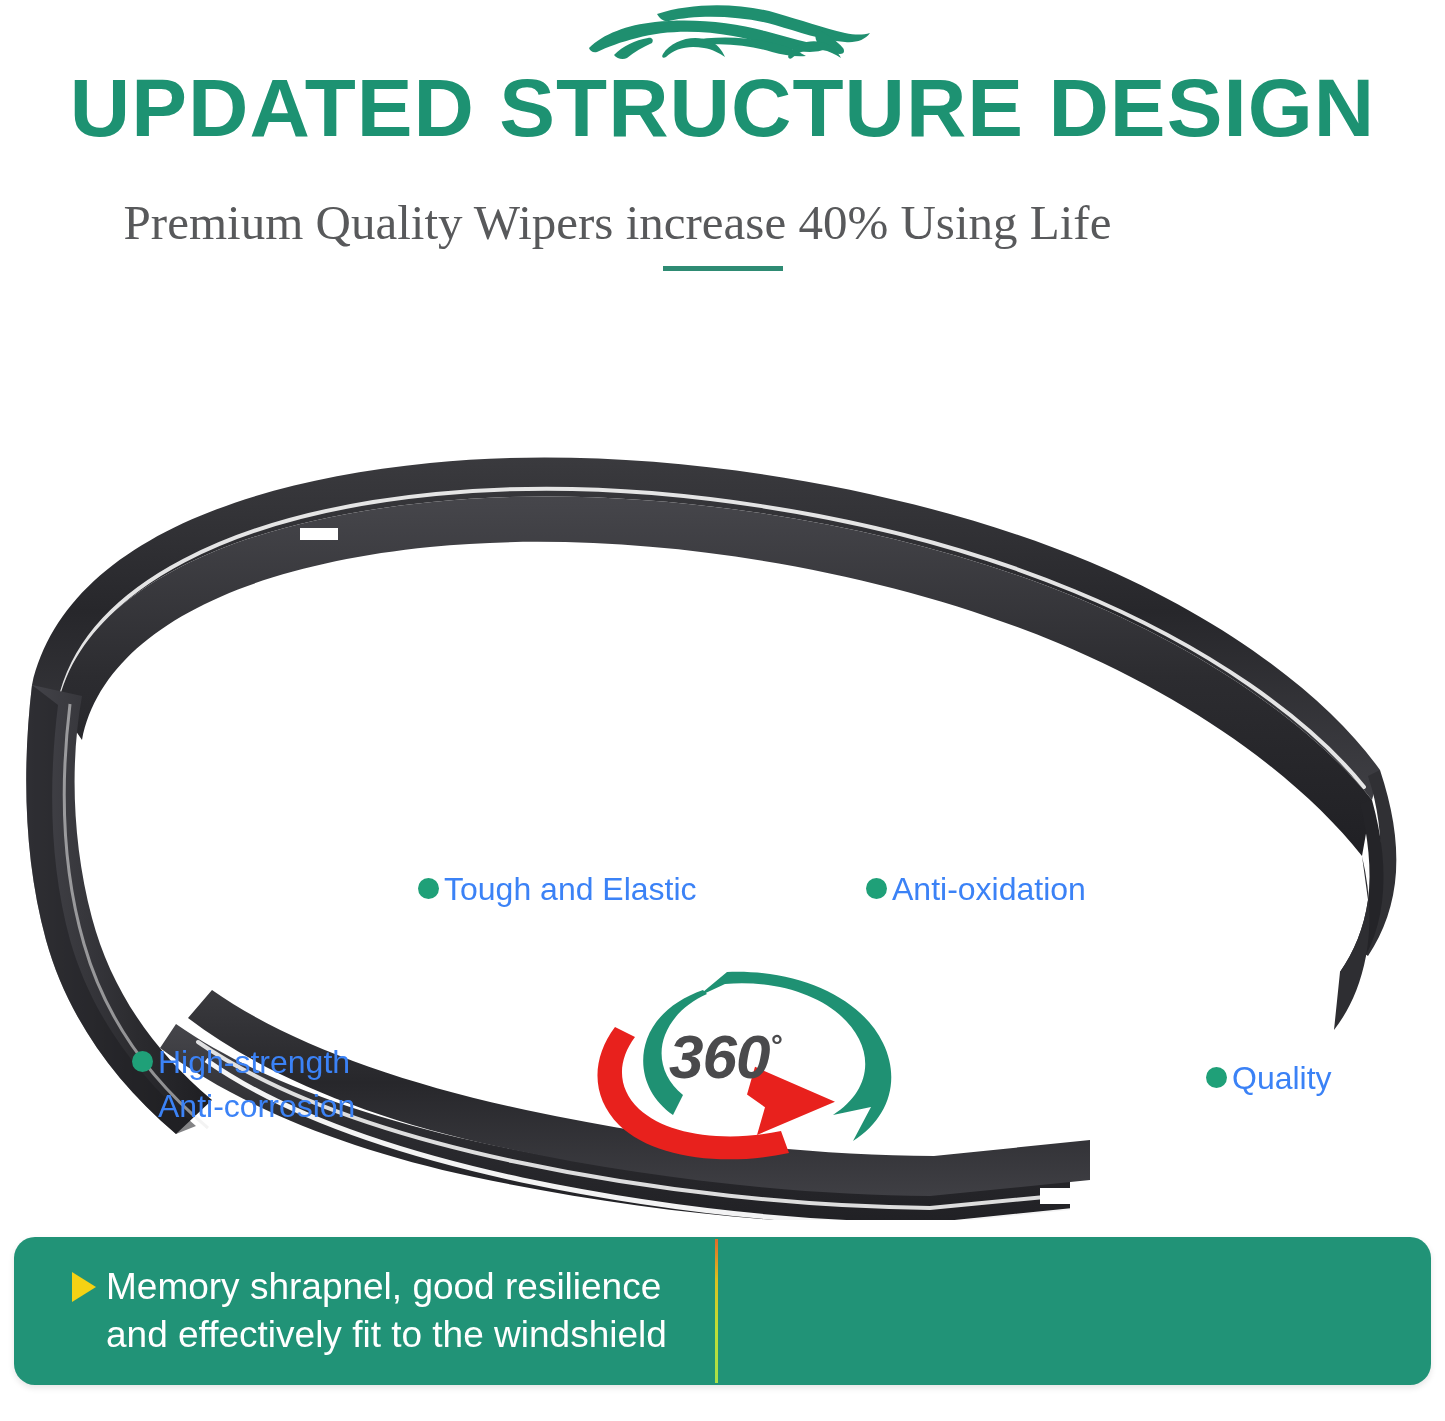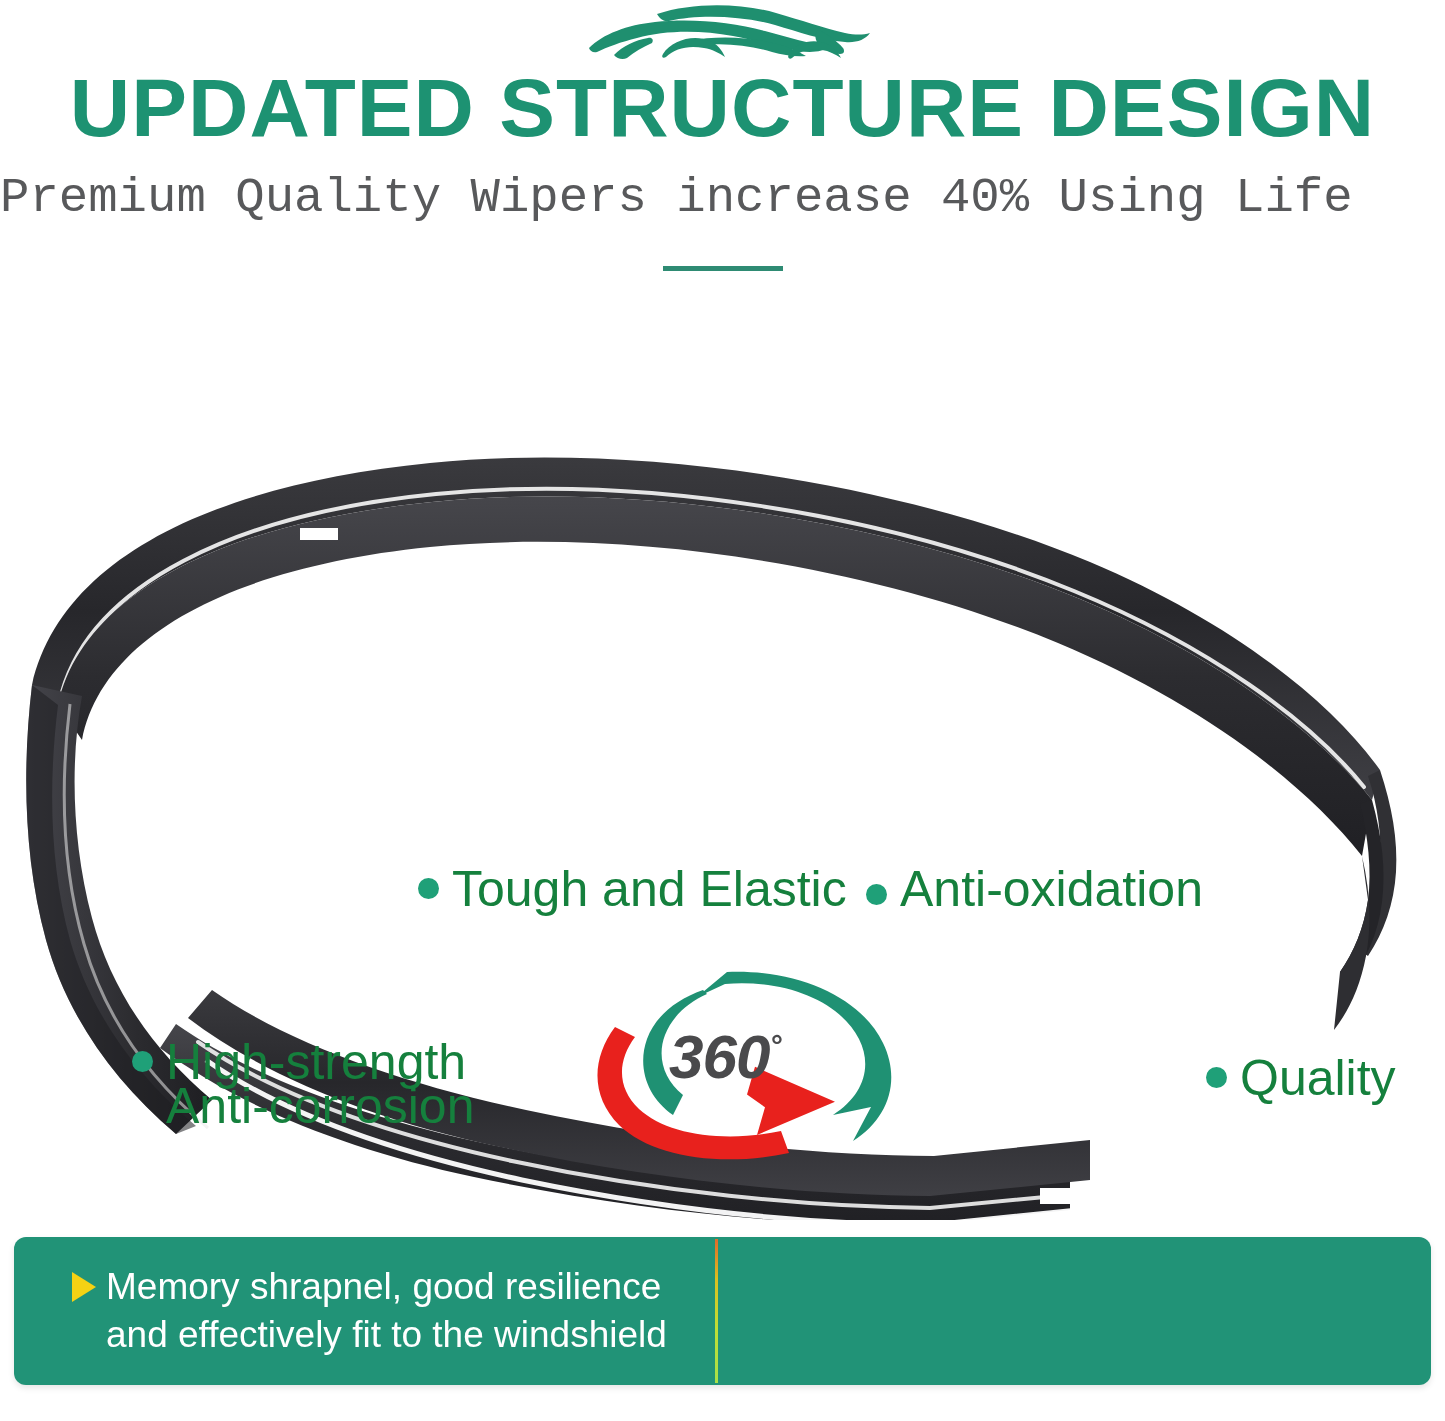--- a/index.html
+++ b/index.html
@@ -41,26 +41,26 @@
     font-family: "Liberation Sans Narrow", "Liberation Sans", sans-serif;
     font-weight: 700;
     font-size: 82px;
     line-height: 92px;
     letter-spacing: 1px;
     transform: scaleX(1.02);
     white-space: nowrap;
   }
   #subtitle {
     position: absolute;
-    top: 168px;
+    top: 193px;
     left: 0;
     width: 1235px;
     text-align: center;
     color: #58595b;
-    font-family: Liberation Mono, monospace;
+    font-family: Liberation Serif, serif;
     font-weight: 400;
     font-size: 49px;
     line-height: 60px;
     white-space: nowrap;
   }
   #title-rule {
     position: absolute;
     top: 266px;
     left: 50%;
     transform: translateX(-50%);
@@ -82,38 +82,38 @@
     top: 0; left: 0;
     width: 1445px;
     height: 920px;
   }
 
   
   .feature-label {
     position: absolute;
     display: flex;
     align-items: flex-start;
-    gap: 13px;
-    color: #15803d;
+    gap: 5px;
+    color: #3b82f6;
     font-family: "Liberation Sans Narrow", "Liberation Sans", sans-serif;
     font-weight: 400;
-    font-size: 50px;
+    font-size: 32px;
     line-height: 44px;
     white-space: nowrap;
   }
   .feature-dot {
     width: 21px;
     height: 21px;
     border-radius: 50%;
     background: #1fa078;
     flex: 0 0 auto;
     margin-top: 11px;
   }
   #label-tough    { left: 418px; top: 567px; }
-  #label-anti-ox  { left: 866px; top: 567px; align-items: center; }
+  #label-anti-ox  { left: 866px; top: 567px; }
   #label-high-str { left: 132px; top: 740px; }
   #label-quieter  { left: 1206px; top: 756px; }
 
   
   #badge-360 {
     position: absolute;
     left: 575px;
     top: 655px;
     width: 345px;
     height: 210px;
@@ -139,21 +139,21 @@
   }
 
   
   #bottom-banner {
     position: absolute;
     left: 14px;
     top: 1237px;
     width: 1417px;
     height: 148px;
     background: #219377;
-    border-radius: 12px;
+    border-radius: 21px;
     display: flex;
     box-shadow: 0 3px 6px rgba(0,0,0,0.10);
     overflow: hidden;
   }
   .banner-half {
     flex: 1 1 50%;
     display: flex;
     align-items: center;
     padding: 0 30px 0 58px;
     box-sizing: border-box;

